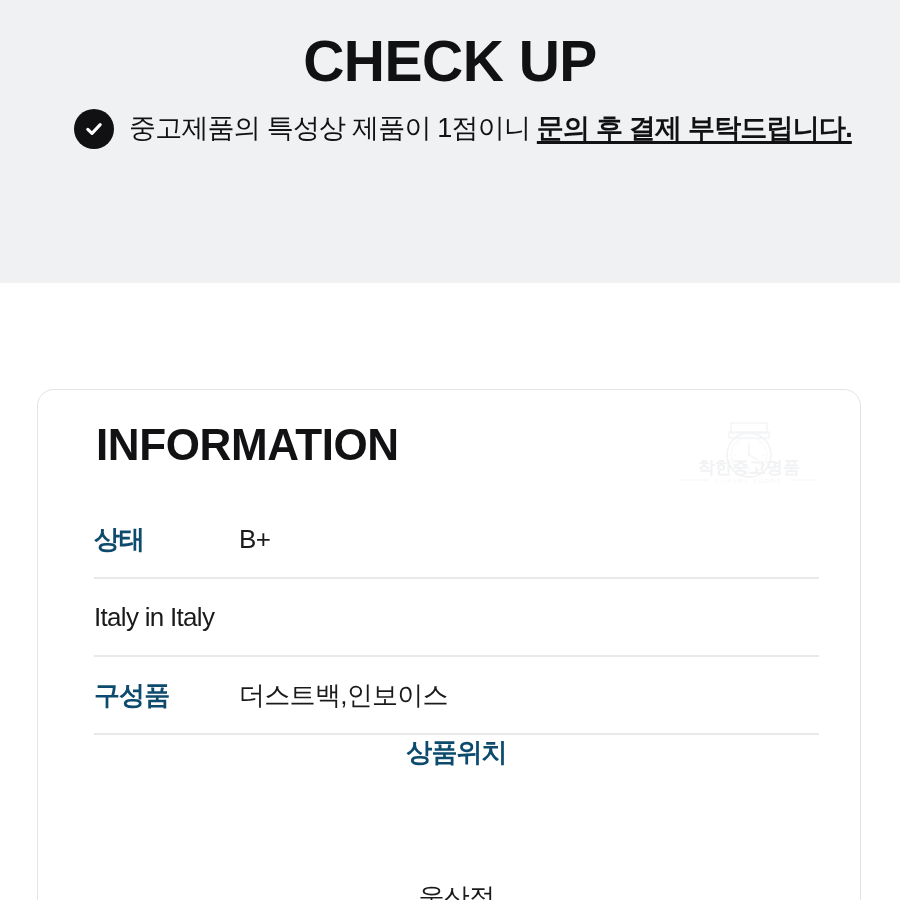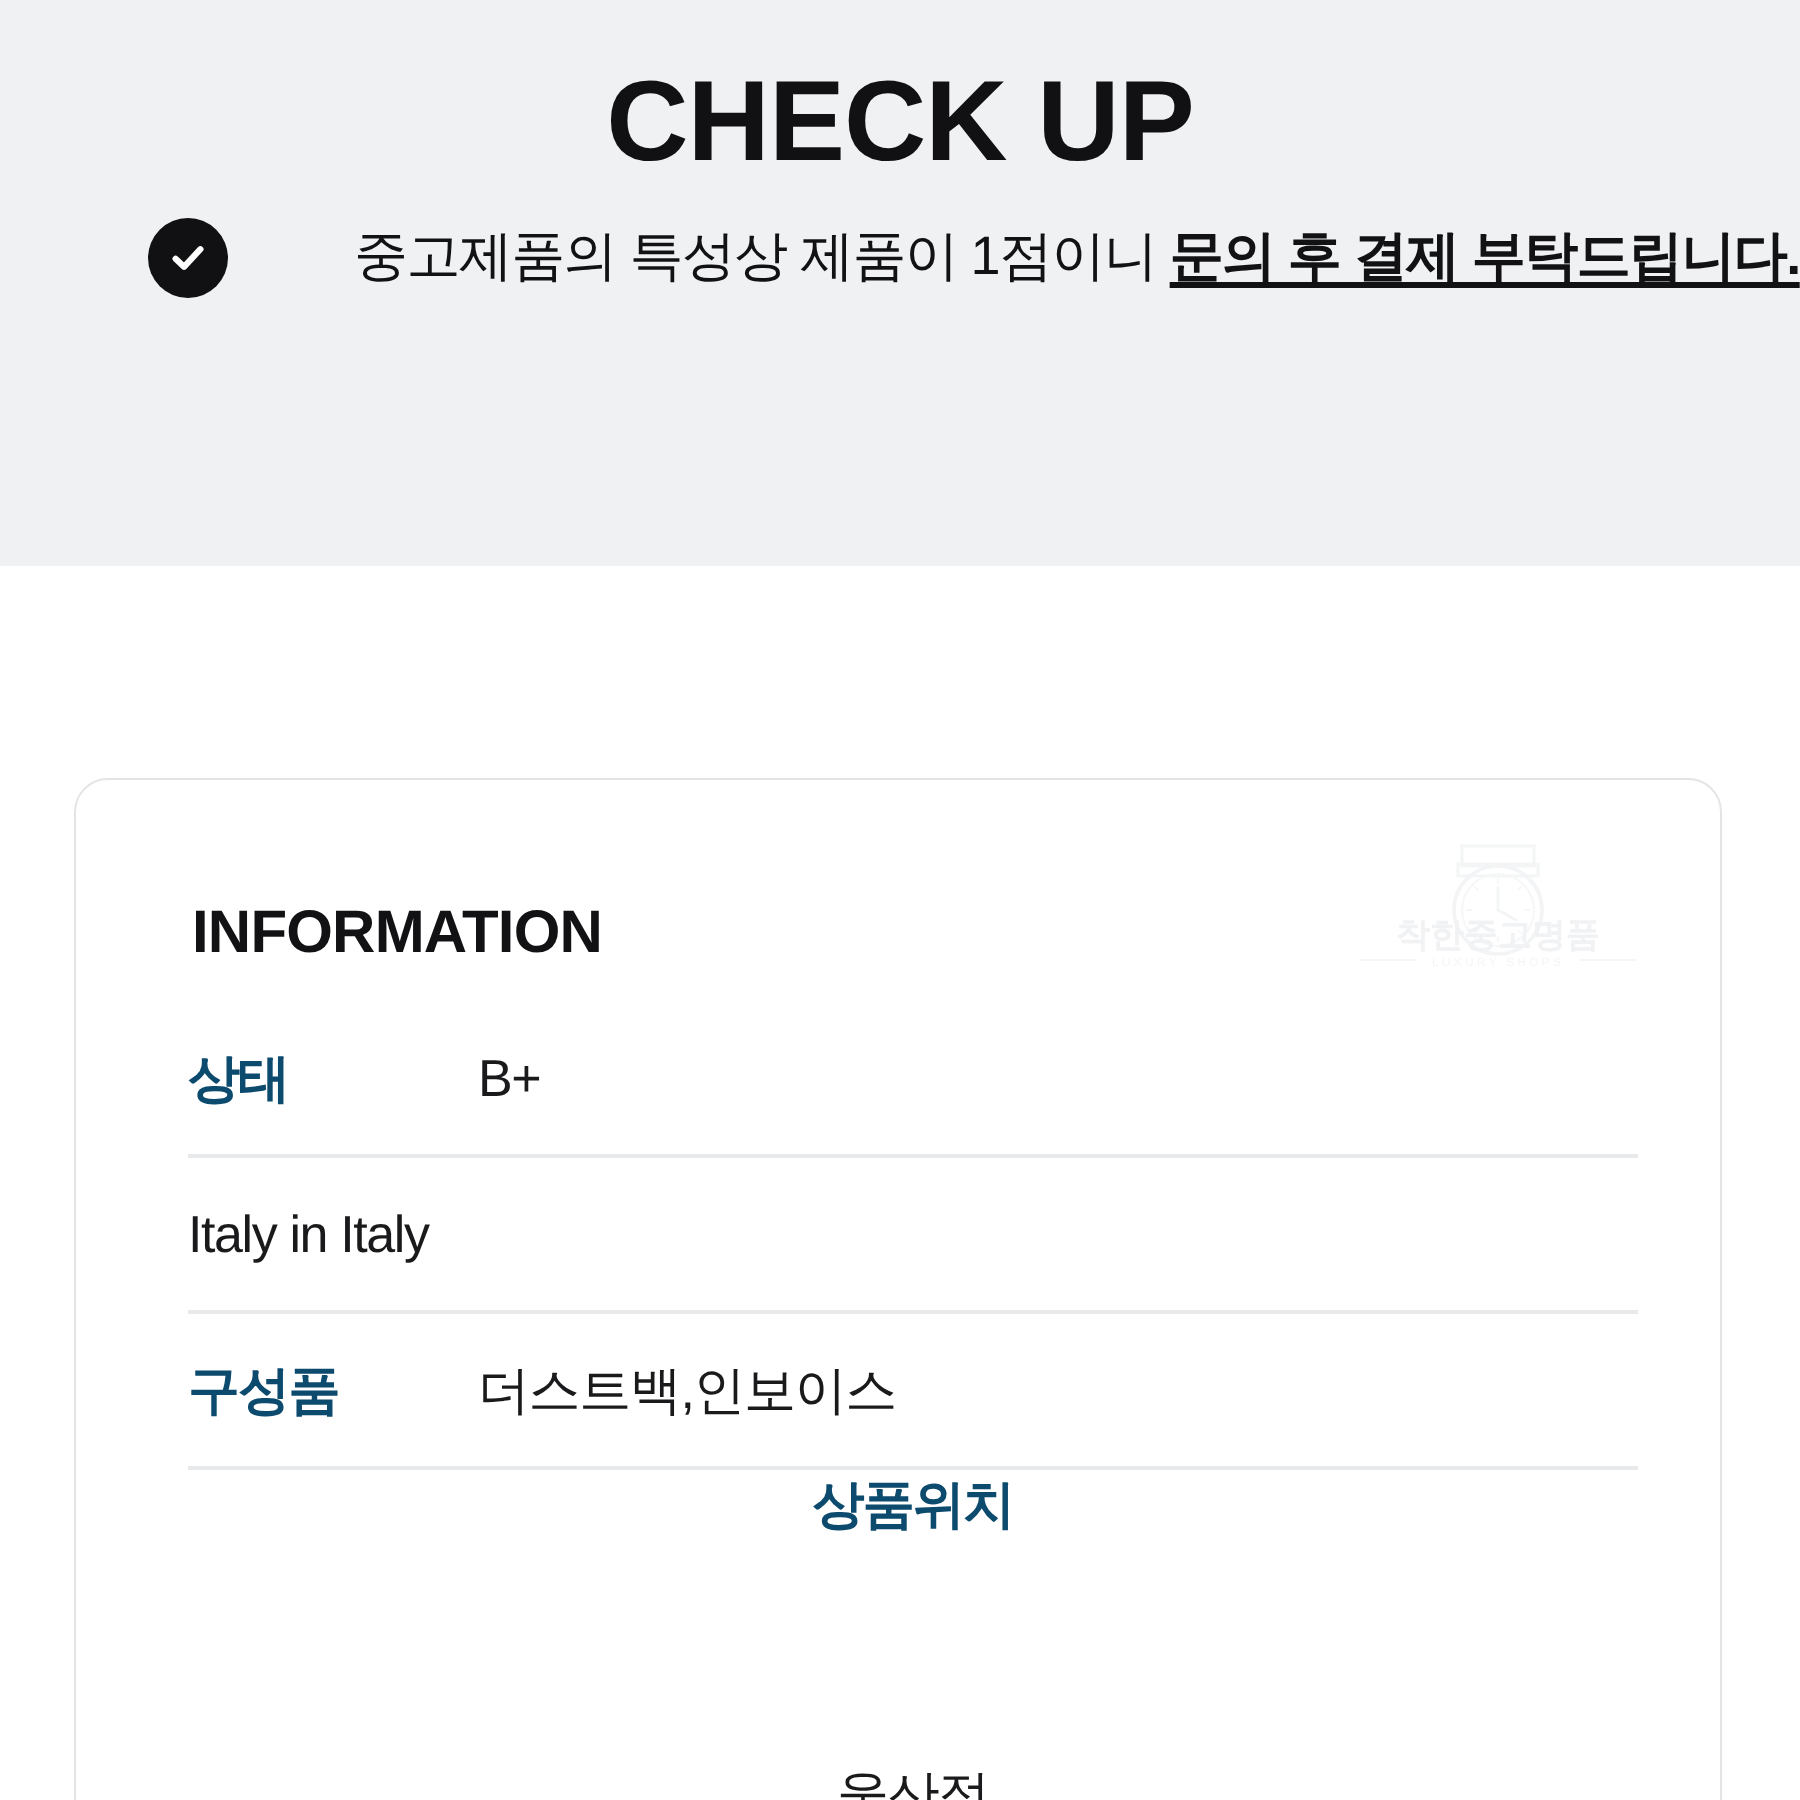--- a/index.html
+++ b/index.html
@@ -46,21 +46,20 @@
     left: 74px;
     top: 108px;
     width: 790px;
   }
 
   .bullet-row {
     display: flex;
     align-items: flex-start;
     margin-bottom: 28px;
     min-height: 42px;
-    gap: 48px;
   }
 
   .check-icon {
     flex: 0 0 auto;
     width: 40px;
     height: 40px;
     border-radius: 50%;
     background: #111113;
     display: flex;
     align-items: center;
@@ -94,22 +93,22 @@
     width: 824px;
     height: 560px;
     background: #ffffff;
     border: 1px solid #e2e4e6;
     border-radius: 17px;
   }
 
   .info-title {
     position: absolute;
     left: 58px;
-    top: 60px;
-    font-size: 30px;
+    top: 30px;
+    font-size: 44px;
     font-weight: 700;
     letter-spacing: -0.4px;
     color: #121214;
   }
 
   
   .watermark {
     position: absolute;
     right: 36px;
     top: 25px;

